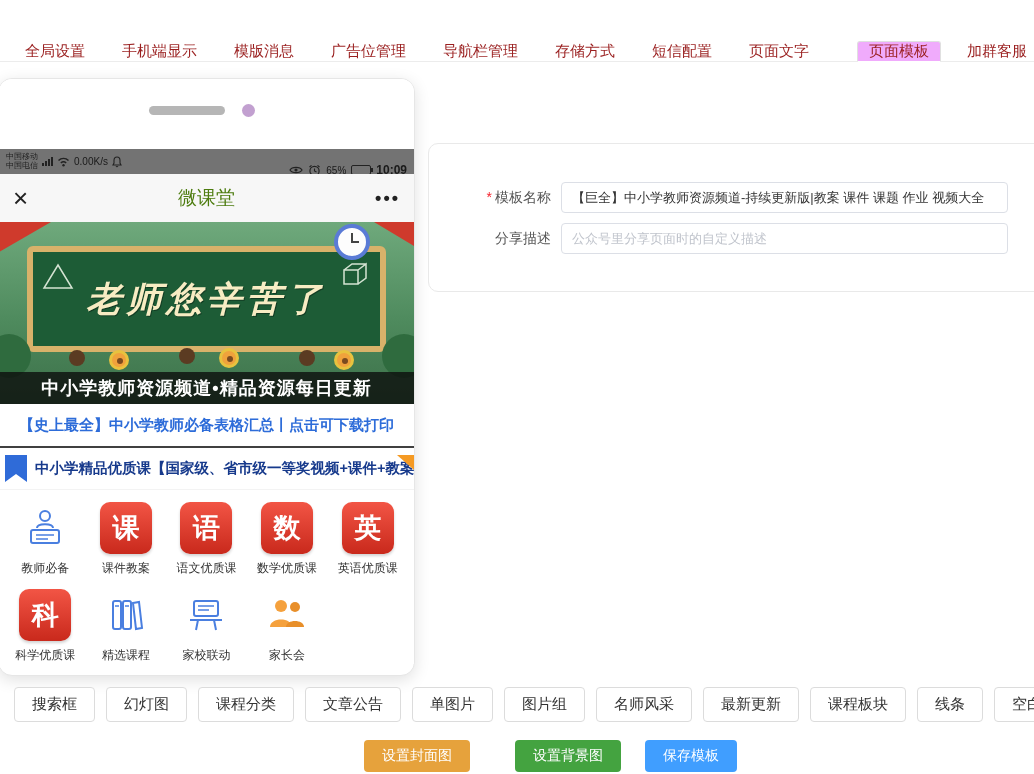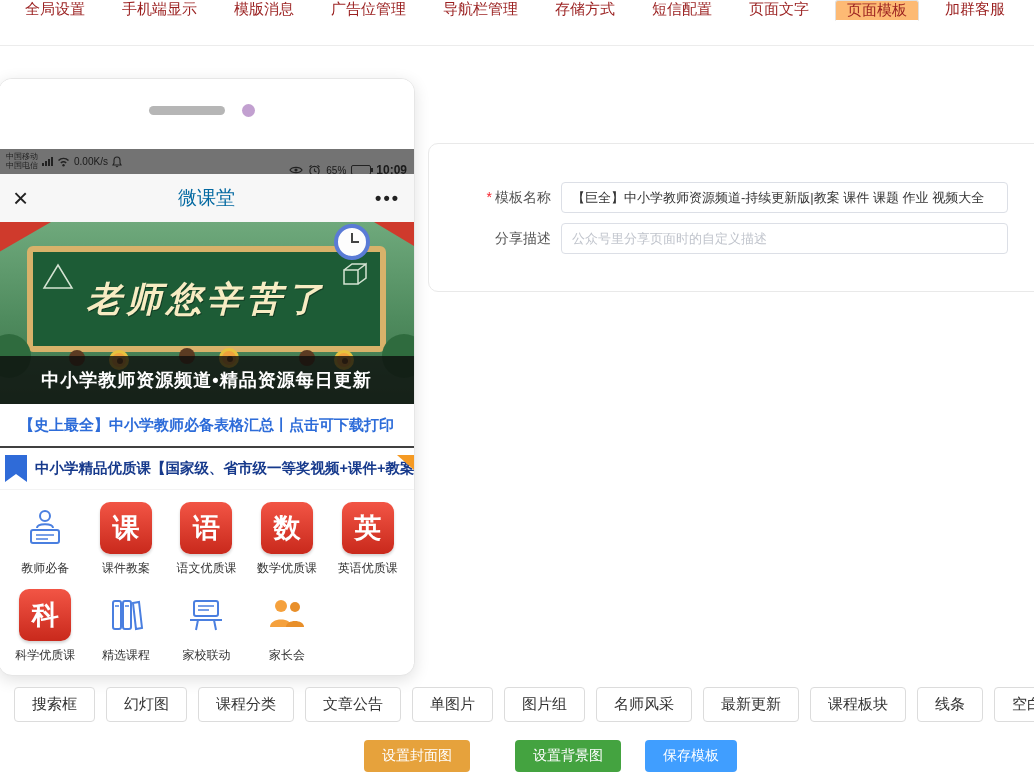--- a/index.html
+++ b/index.html
@@ -1,26 +1,26 @@
 <!DOCTYPE html>
 <html><head>
 <meta charset="utf-8">
 <style>
   html,body{margin:0;padding:0;background:#fff;}
   *{box-sizing:border-box;}
   .page{position:relative;width:1034px;height:774px;overflow:hidden;background:#fff;
         font-family:"Liberation Sans","DejaVu Sans",sans-serif;}
 
   
-  .tabbar{position:absolute;left:0;top:0;width:100%;height:46px;display:flex;
-          align-items:flex-start;padding-left:14px;border-bottom:1px solid #ececec;}
+  .tabbar{position:absolute;left:0;top:16px;width:100%;height:46px;display:flex;
+          align-items:flex-end;padding-left:14px;border-bottom:1px solid #ececec;}
   .tab{display:flex;align-items:center;padding:0 11px;margin-right:15px;color:#9a1f1f;
        font-size:15px;cursor:pointer;white-space:nowrap;}
-  .tab.active{border:1px solid #e0e0e0;border-bottom:1px solid #fff;background:#fdba74;
-       margin-bottom:-1px;border-radius:3px 3px 0 0;}
+  .tab.active{border:1px solid #e0e0e0;border-bottom:1px solid #fff;background:#f0abfc;
+       margin-bottom:-1px;border-radius:3px 3px 0 0;margin-left:22px;}
 
   
   .phone{position:absolute;left:-2px;top:78px;width:417px;height:598px;background:#fff;
          border:1px solid #e6e6e6;border-radius:14px;overflow:hidden;
          box-shadow:0 4px 16px rgba(0,0,0,.12);}
   .phone-top{height:70px;position:relative;background:#fff;}
   .speaker{position:absolute;left:150px;top:27px;width:76px;height:9px;border-radius:5px;background:#b6b6b6;}
   .camera{position:absolute;left:243px;top:25px;width:13px;height:13px;border-radius:50%;background:#c2a0d0;}
 
   .statusbar{height:25px;background:#737373;display:flex;align-items:center;padding:0 7px;
@@ -29,39 +29,39 @@
   .sb-ic{display:flex;align-items:flex-end;gap:1px;}
   .sb-ic i{display:block;width:2px;background:#222;}
   .sb-right{margin-left:auto;display:flex;align-items:center;gap:5px;margin-top:17px;}
   .battery{width:20px;height:10px;border:1px solid #222;border-radius:2px;position:relative;padding:1px;}
   .battery .fill{height:100%;background:#222;}
   .battery:after{content:"";position:absolute;right:-3px;top:2px;width:2px;height:4px;background:#222;}
   .sb-time{font-weight:bold;font-size:12px;}
 
   .navbar{height:48px;background:#f7f7f7;display:flex;align-items:center;padding:0 14px;position:relative;}
   .nav-close{font-size:26px;line-height:1;color:#222;cursor:pointer;z-index:2;}
-  .nav-title{position:absolute;left:0;right:0;text-align:center;font-size:19px;color:#0369a1;font-weight:500;}
+  .nav-title{position:absolute;left:0;right:0;text-align:center;font-size:19px;color:#4d7c0f;font-weight:500;}
   .nav-more{margin-left:auto;font-size:18px;letter-spacing:2px;color:#222;cursor:pointer;z-index:2;font-weight:bold;}
 
   .banner{position:relative;height:182px;background:linear-gradient(180deg,#6fa97c 0%,#4e8a5d 55%,#3c7049 100%);overflow:hidden;}
   .bunt-l{position:absolute;left:0;top:0;width:0;height:0;border-top:30px solid #cf3a2c;border-right:52px solid transparent;}
   .bunt-r{position:absolute;right:0;top:0;width:0;height:0;border-top:24px solid #cf3a2c;border-left:40px solid transparent;}
   .clock{position:absolute;right:44px;top:2px;width:36px;height:36px;background:#fdfdfd;border:4px solid #5a7bd6;border-radius:50%;z-index:3;}
   .clock:before{content:"";position:absolute;left:13px;top:5px;width:2px;height:10px;background:#444;}
   .clock:after{content:"";position:absolute;left:13px;top:13px;width:8px;height:2px;background:#444;}
   .board{position:absolute;left:28px;right:28px;top:24px;height:106px;background:#1d5c36;
          border:6px solid #d8b26a;border-radius:6px;display:flex;align-items:center;justify-content:center;}
   .board-text{font-family:"DejaVu Serif","Liberation Serif",serif;font-style:italic;font-weight:bold;
          color:#f7ecc3;font-size:35px;letter-spacing:5px;text-shadow:1px 1px 0 rgba(0,0,0,.35);}
   .doodle{position:absolute;stroke:#e9f2e4;fill:none;stroke-width:1.5;opacity:.9;}
   .flower{position:absolute;width:20px;height:20px;border-radius:50%;background:#f0a23c;border:3px solid #e8c23e;}
   .flower:after{content:"";position:absolute;left:5px;top:5px;width:6px;height:6px;border-radius:50%;background:#7a4a1f;}
   .bush{position:absolute;width:44px;height:44px;border-radius:50%;background:#2f6b3e;}
   .kid{position:absolute;width:16px;height:16px;border-radius:50%;background:#5b3b22;}
-  .banner-caption{position:absolute;left:0;right:0;bottom:0;height:48px;background:rgba(12,12,12,.78);
+  .banner-caption{position:absolute;left:0;right:0;bottom:0;height:32px;background:rgba(12,12,12,.78);
          color:#fff;display:flex;align-items:center;justify-content:center;font-size:18px;font-weight:800;
          letter-spacing:1px;z-index:4;white-space:nowrap;}
 
   .notice{height:44px;display:flex;align-items:center;justify-content:center;color:#2d6cd9;
           font-weight:bold;font-size:15px;border-bottom:2px solid #404040;background:#fff;white-space:nowrap;}
 
   .section{height:42px;display:flex;align-items:center;position:relative;padding-left:36px;background:#fff;
            border-bottom:1px solid #f3f3f3;}
   .ribbon{position:absolute;left:6px;top:7px;width:22px;height:27px;background:#2f6bd8;
           clip-path:polygon(0 0,100% 0,100% 100%,50% 70%,0 100%);}

